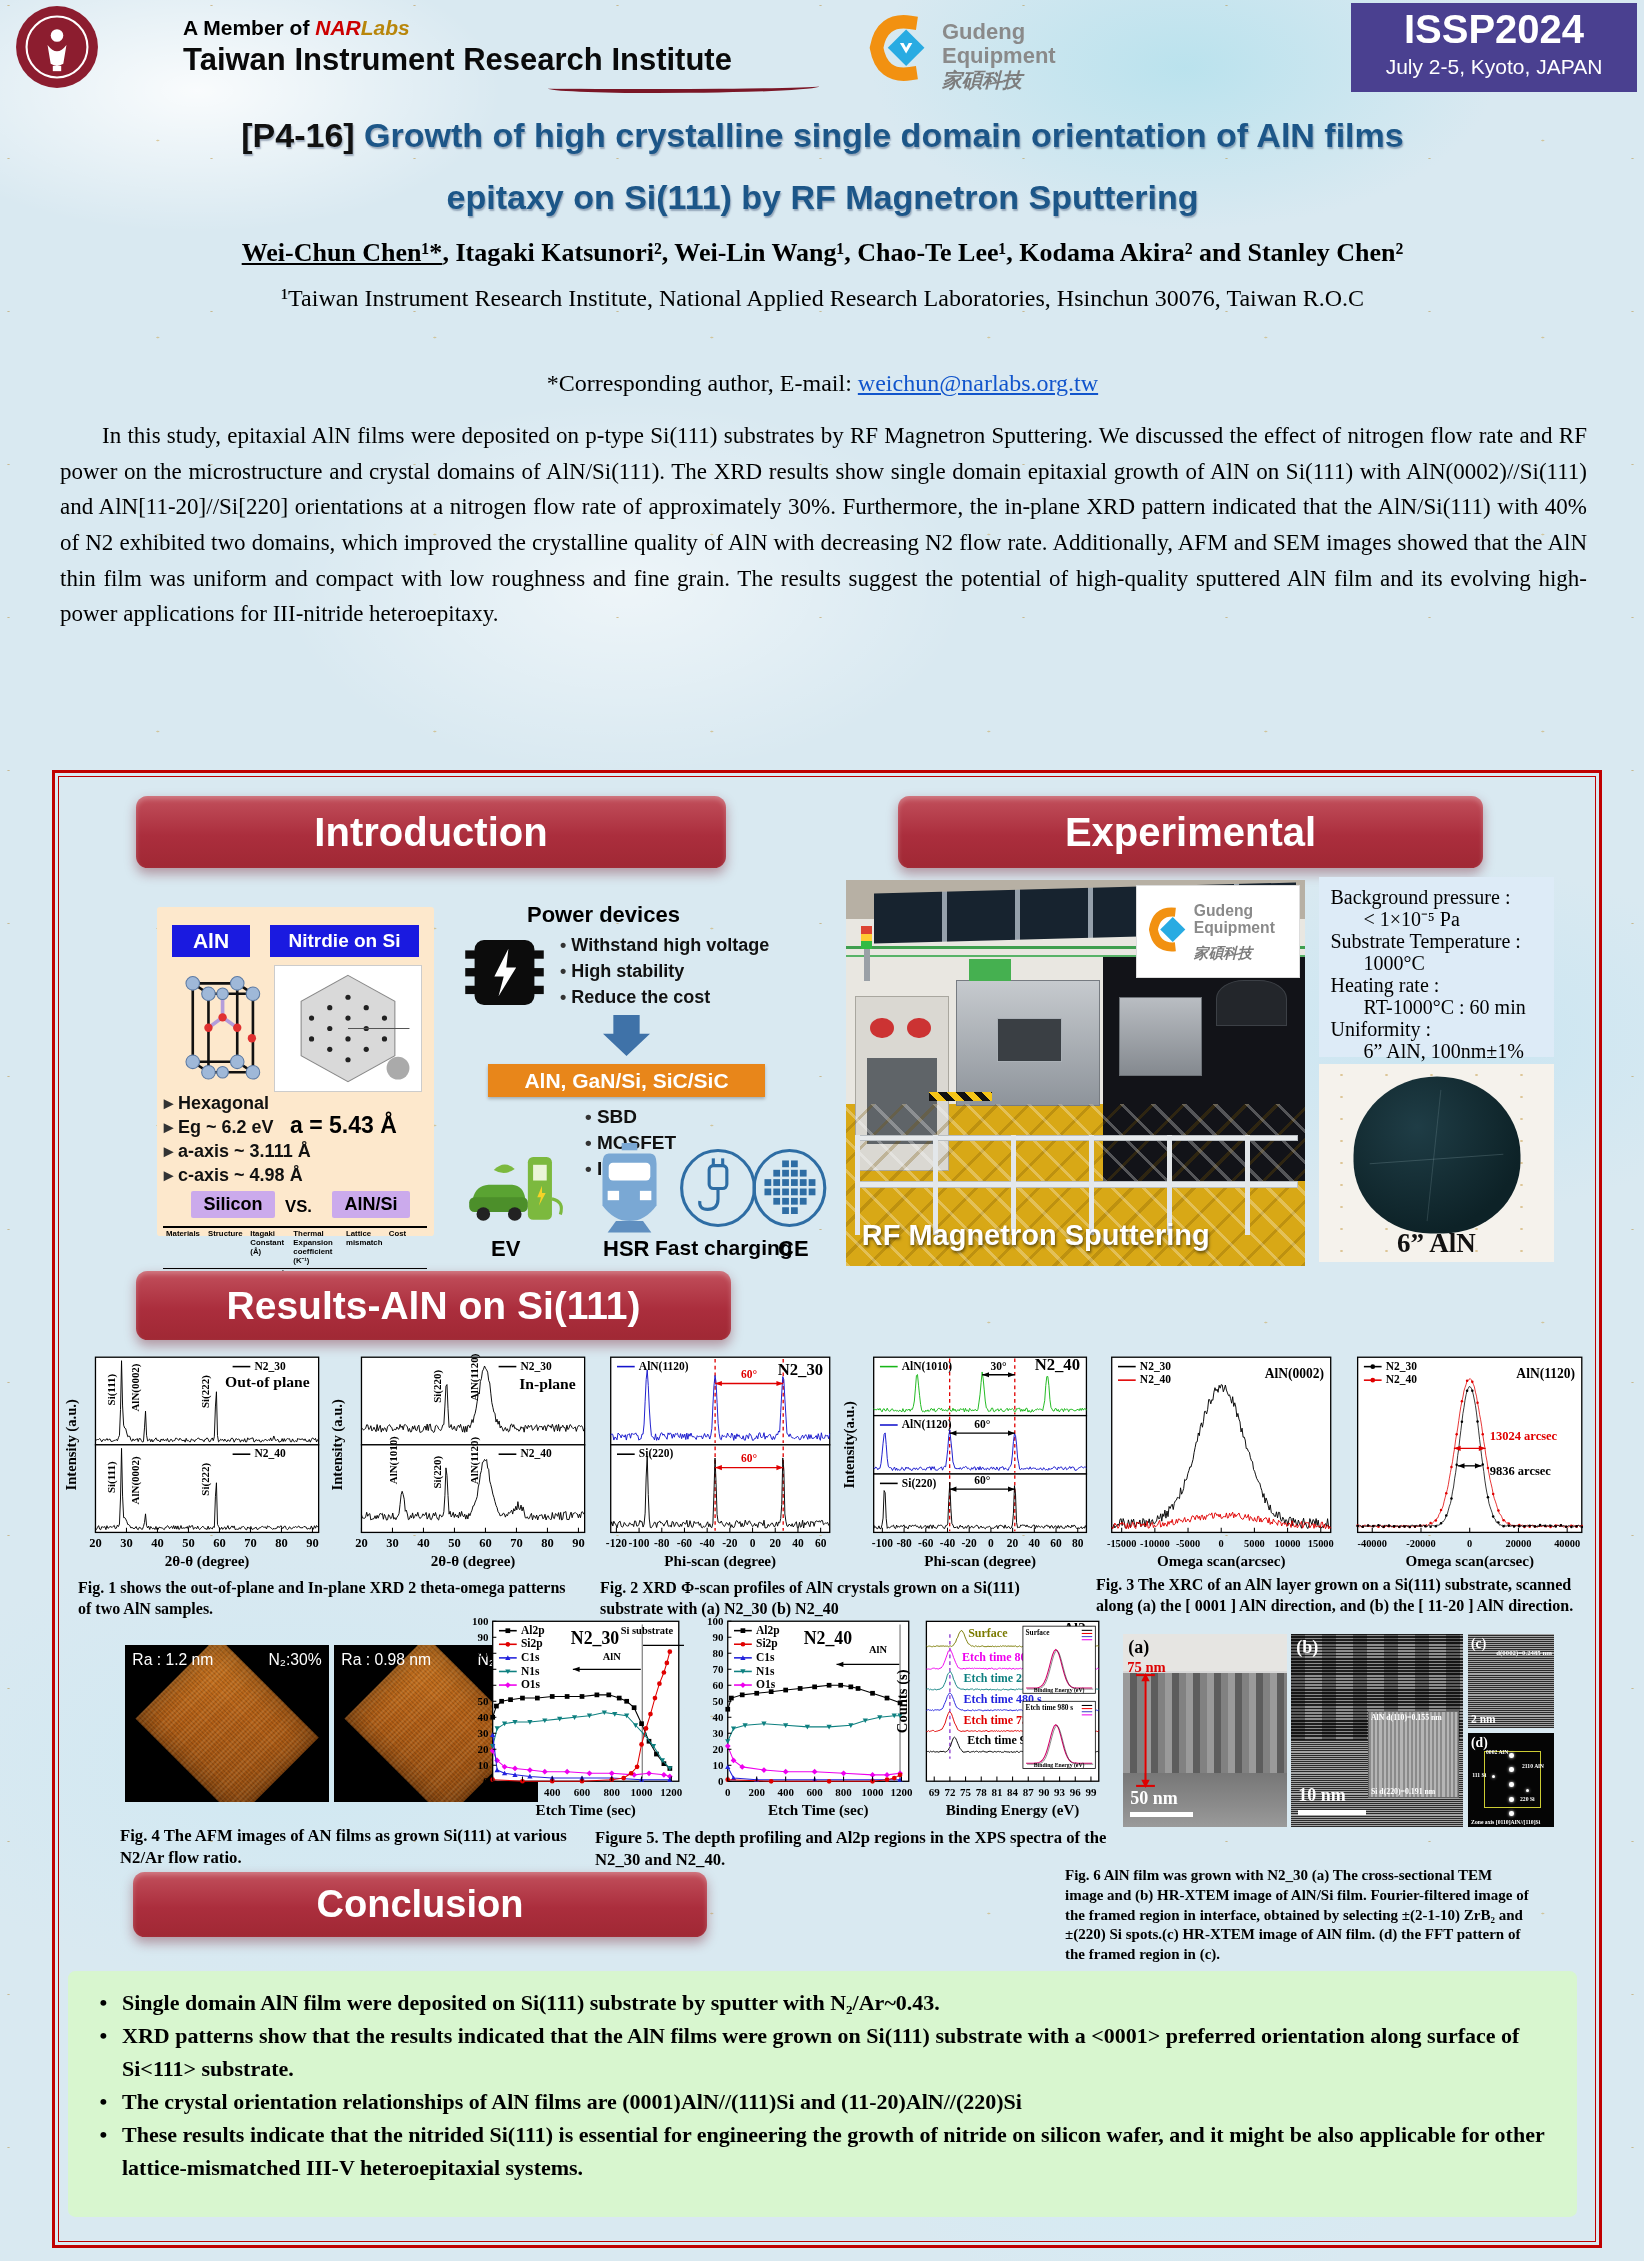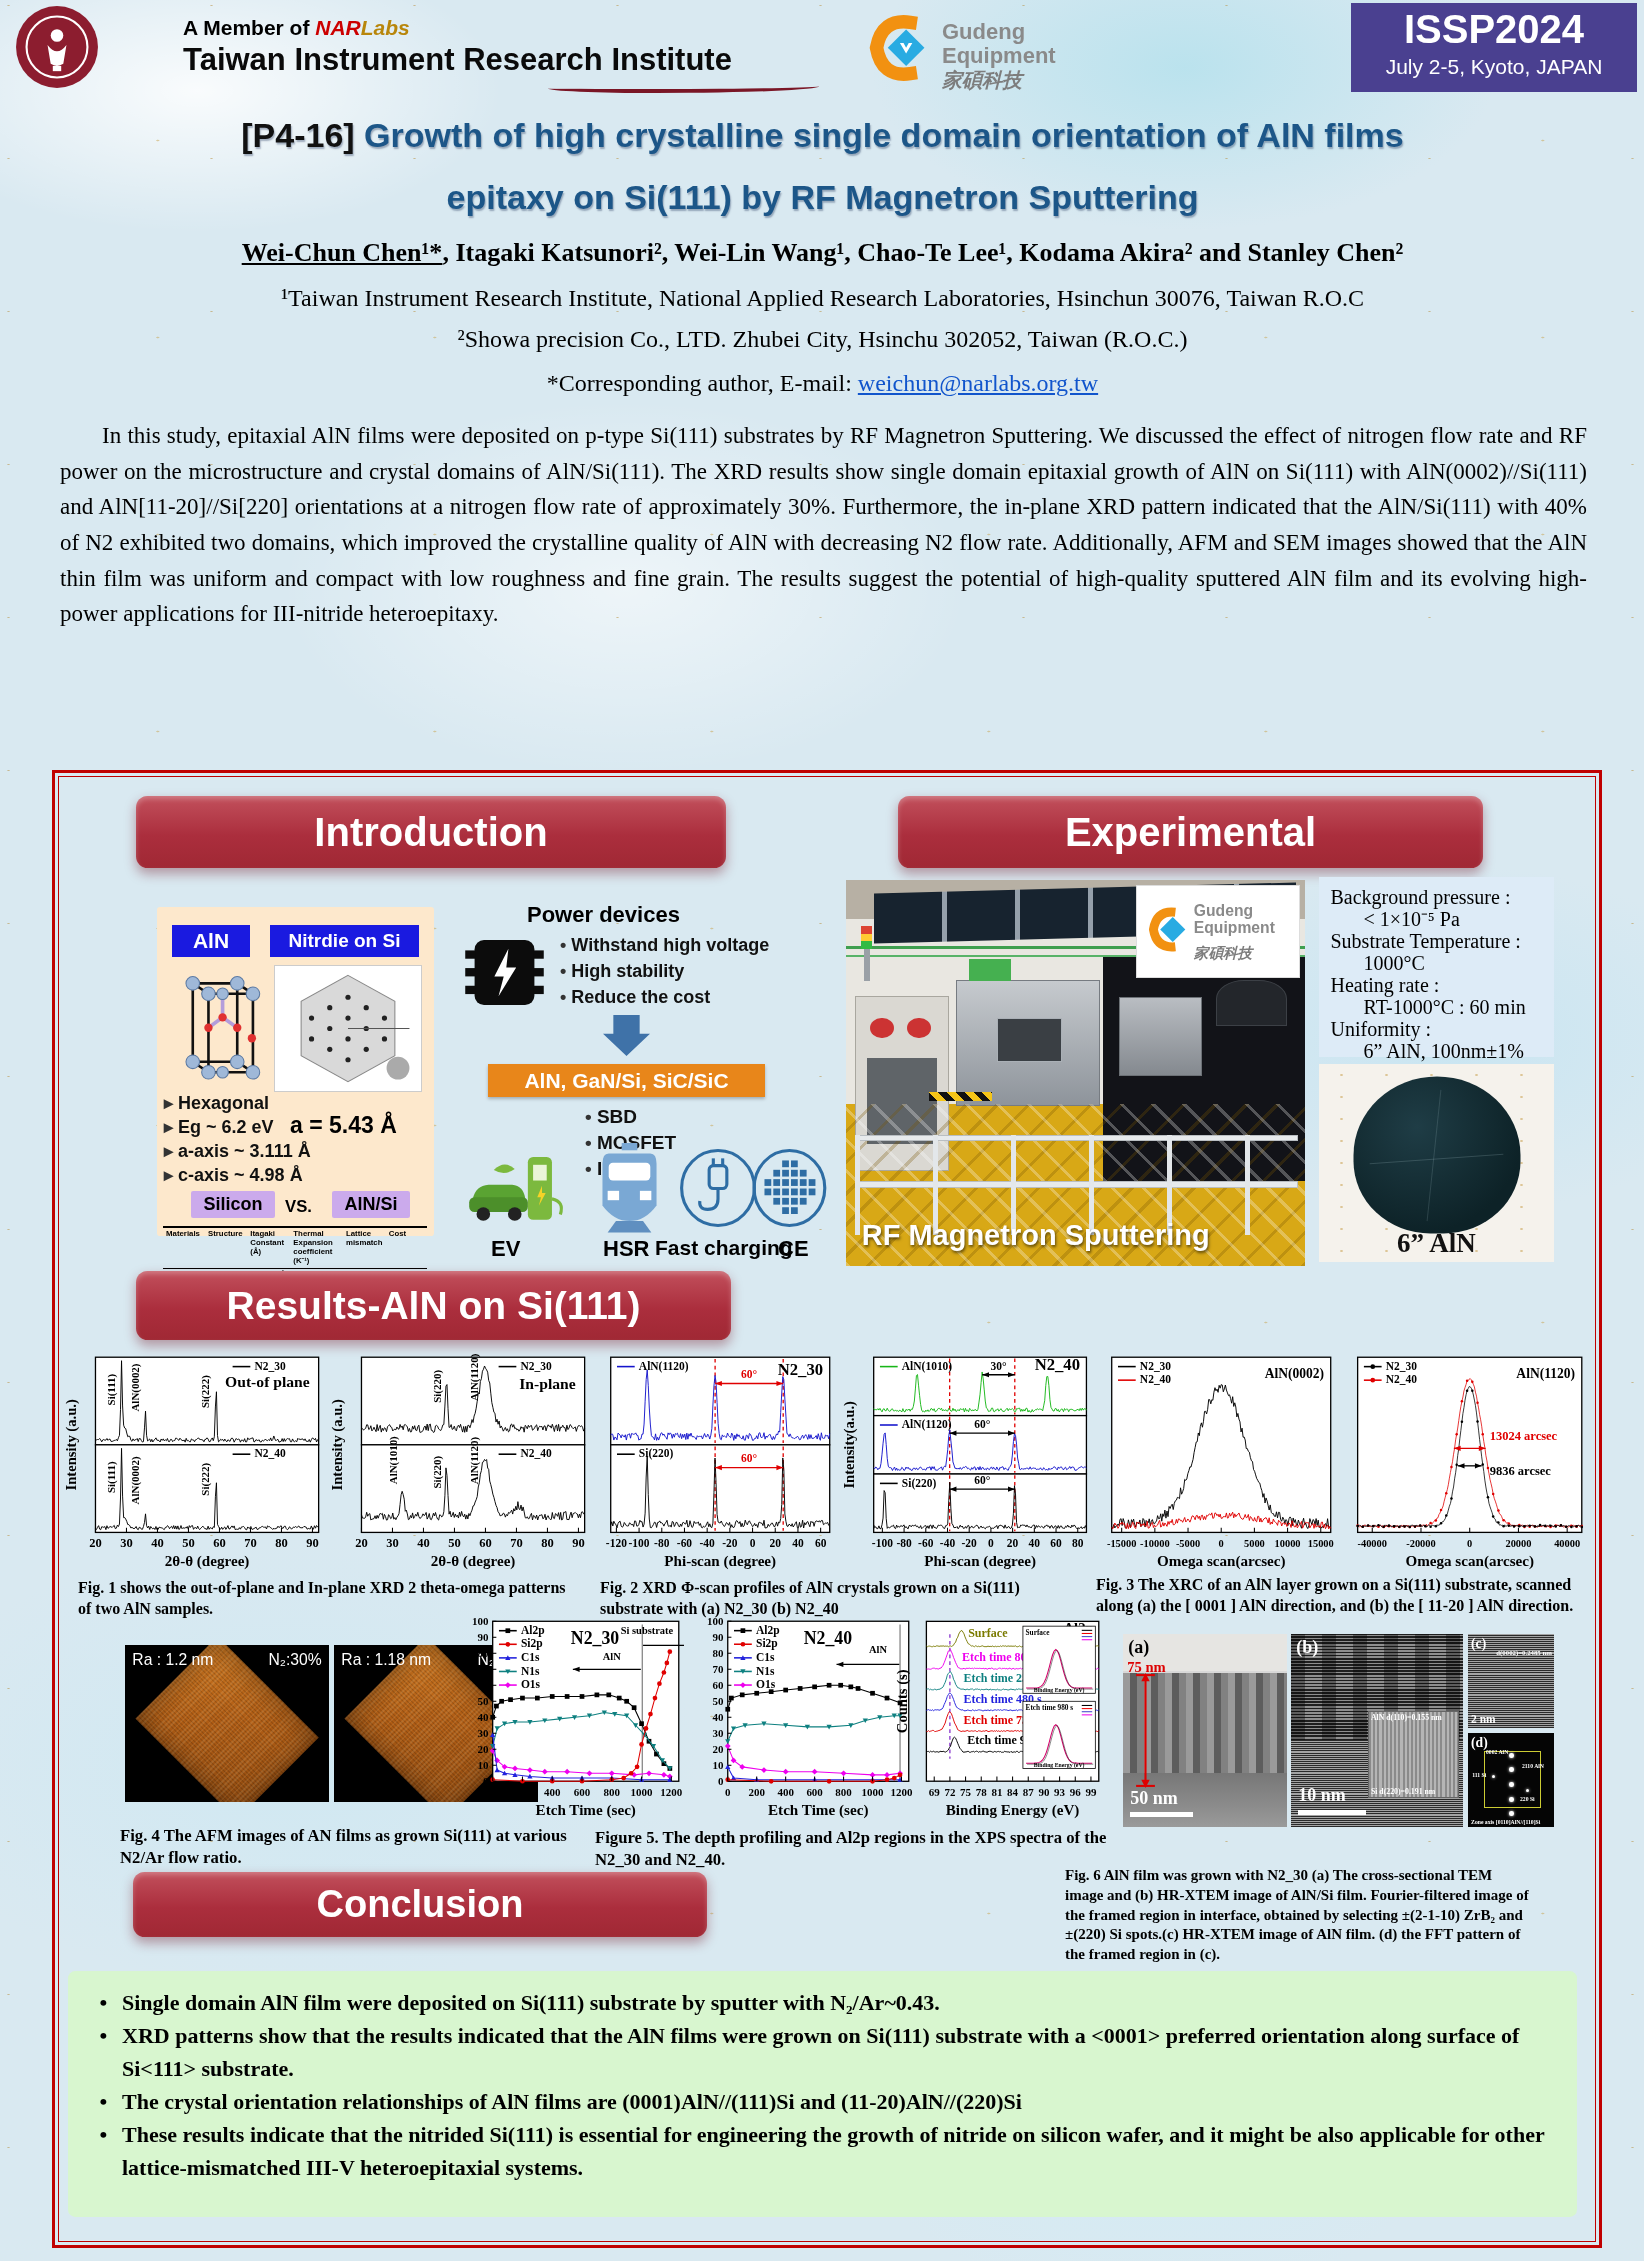--- a/index.html
+++ b/index.html
@@ -111,21 +111,20 @@
   <div class="abs sans b" style="left:0;top:116px;width:1645px;text-align:center;font-size:34px;color:#1c5688;text-shadow:1px 1.6px 1.6px rgba(20,40,80,.35);">
     <span style="color:#111;">[P4-16]</span>
     <span>Growth of high crystalline single domain orientation of AlN films</span>
   </div>
   <div class="abs sans b" style="left:0;top:178px;width:1645px;text-align:center;font-size:34px;color:#1c5688;text-shadow:1px 1.6px 1.6px rgba(20,40,80,.35);">epitaxy on Si(111) by RF Magnetron Sputtering</div>
 
   <div class="abs b" style="left:0;top:238px;width:1645px;text-align:center;font-size:26px;">
     <span style="text-decoration:underline;">Wei-Chun Chen¹*</span><span>, Itagaki Katsunori², Wei-Lin Wang¹, Chao-Te Lee¹, Kodama Akira² and Stanley Chen²</span>
   </div>
   <div class="abs" style="left:0;top:285px;width:1645px;text-align:center;font-size:24px;">¹Taiwan Instrument Research Institute, National Applied Research Laboratories, Hsinchun 30076, Taiwan R.O.C</div>
-  <div class="abs" style="left:0;top:326px;width:1645px;text-align:center;font-size:24px;">²Showa precision Co., LTD. Zhubei City, Hsinchu 302052, Taiwan (R.O.C.)</div>
   <div class="abs" style="left:0;top:370px;width:1645px;text-align:center;font-size:24px;">
     <span>*Corresponding author, E-mail: </span><a href="#" style="color:#1155cc;text-decoration:underline;">weichun@narlabs.org.tw</a>
   </div>
 
   <div class="abs" style="left:60px;top:418px;width:1527px;font-size:23px;line-height:1.55;text-align:justify;text-indent:42px;">In this study, epitaxial AlN films were deposited on p-type Si(111) substrates by RF Magnetron Sputtering. We discussed the effect of nitrogen flow rate and RF power on the microstructure and crystal domains of AlN/Si(111). The XRD results show single domain epitaxial growth of AlN on Si(111) with AlN(0002)//Si(111) and AlN[11-20]//Si[220] orientations at a nitrogen flow rate of approximately 30%. Furthermore, the in-plane XRD pattern indicated that the AlN/Si(111) with 40% of N2 exhibited two domains, which improved the crystalline quality of AlN with decreasing N2 flow rate. Additionally, AFM and SEM images showed that the AlN thin film was uniform and compact with low roughness and fine grain. The results suggest the potential of high-quality sputtered AlN film and its evolving high-power applications for III-nitride heteroepitaxy.</div>
 
   <div class="abs panelborder" style="left:52px;top:770px;width:1544px;height:1472px;">
     <div class="inner2"></div>
   </div>
 
@@ -719,21 +718,21 @@
   <div class="abs cap" style="left:600px;top:1577px;width:486px;font-size:16px;">Fig. 2 XRD Φ-scan profiles of AlN crystals grown on a Si(111) substrate with (a) N2_30 (b) N2_40</div>
   <div class="abs cap" style="left:1096px;top:1574px;width:488px;font-size:16px;">Fig. 3 The XRC of an AlN layer grown on a Si(111) substrate, scanned along (a) the [ 0001 ] AlN direction, and (b) the [ 11-20 ] AlN direction.</div>
 
   <div class="abs afm" style="left:125px;top:1645px;width:204px;height:157px;">
     <div class="diamond"></div>
     <div class="lab" style="left:7.3px;top:6.3px;">Ra : 1.2 nm</div>
     <div class="lab" style="right:7.3px;top:6.3px;">N₂:30%</div>
   </div>
   <div class="abs afm" style="left:334px;top:1645px;width:204px;height:157px;">
     <div class="diamond"></div>
-    <div class="lab" style="left:7.3px;top:6.3px;">Ra : 1.18 nm</div>
+    <div class="lab" style="left:7.3px;top:6.3px;">Ra : 0.98 nm</div>
     <div class="lab" style="right:7.3px;top:6.3px;">N₂:40%</div>
   </div>
   <div class="abs cap" style="left:120px;top:1825px;width:459px;font-size:16.7px;">Fig. 4 The AFM images of AN films as grown Si(111) at various N2/Ar flow ratio.</div>
 
   <div class="abs fig" style="left:454px;top:1616px;width:230px;height:204px;">
       <svg width="230" height="204" style="font-family: &quot;Liberation Serif&quot;, serif;" viewBox="0 0 440 390">
         <rect x="74" y="10" width="356" height="306" fill="#ffffff" stroke="#000" stroke-width="2.5"></rect>
         <line x1="360.224" y1="16.12" x2="360.224" y2="309.88" stroke="#888888" stroke-width="2.5"></line>
         <path d="M74,193.6L81.12,172.18L91.088,163L108.176,159.94L130.96,156.88L159.44,156.88L187.92000000000002,153.82L216.4,153.82L244.88,153.82L273.36,150.76L296.144,150.76L316.08000000000004,156.88L330.32,163L344.56,175.24L358.8,205.84L373.03999999999996,239.5L387.28000000000003,263.98L401.52000000000004,282.34000000000003L412.912,291.52000000000004" fill="none" stroke="#000000" stroke-width="2"></path>
         <rect x="69.5" y="189.1" width="9" height="9" fill="#000000"></rect>

